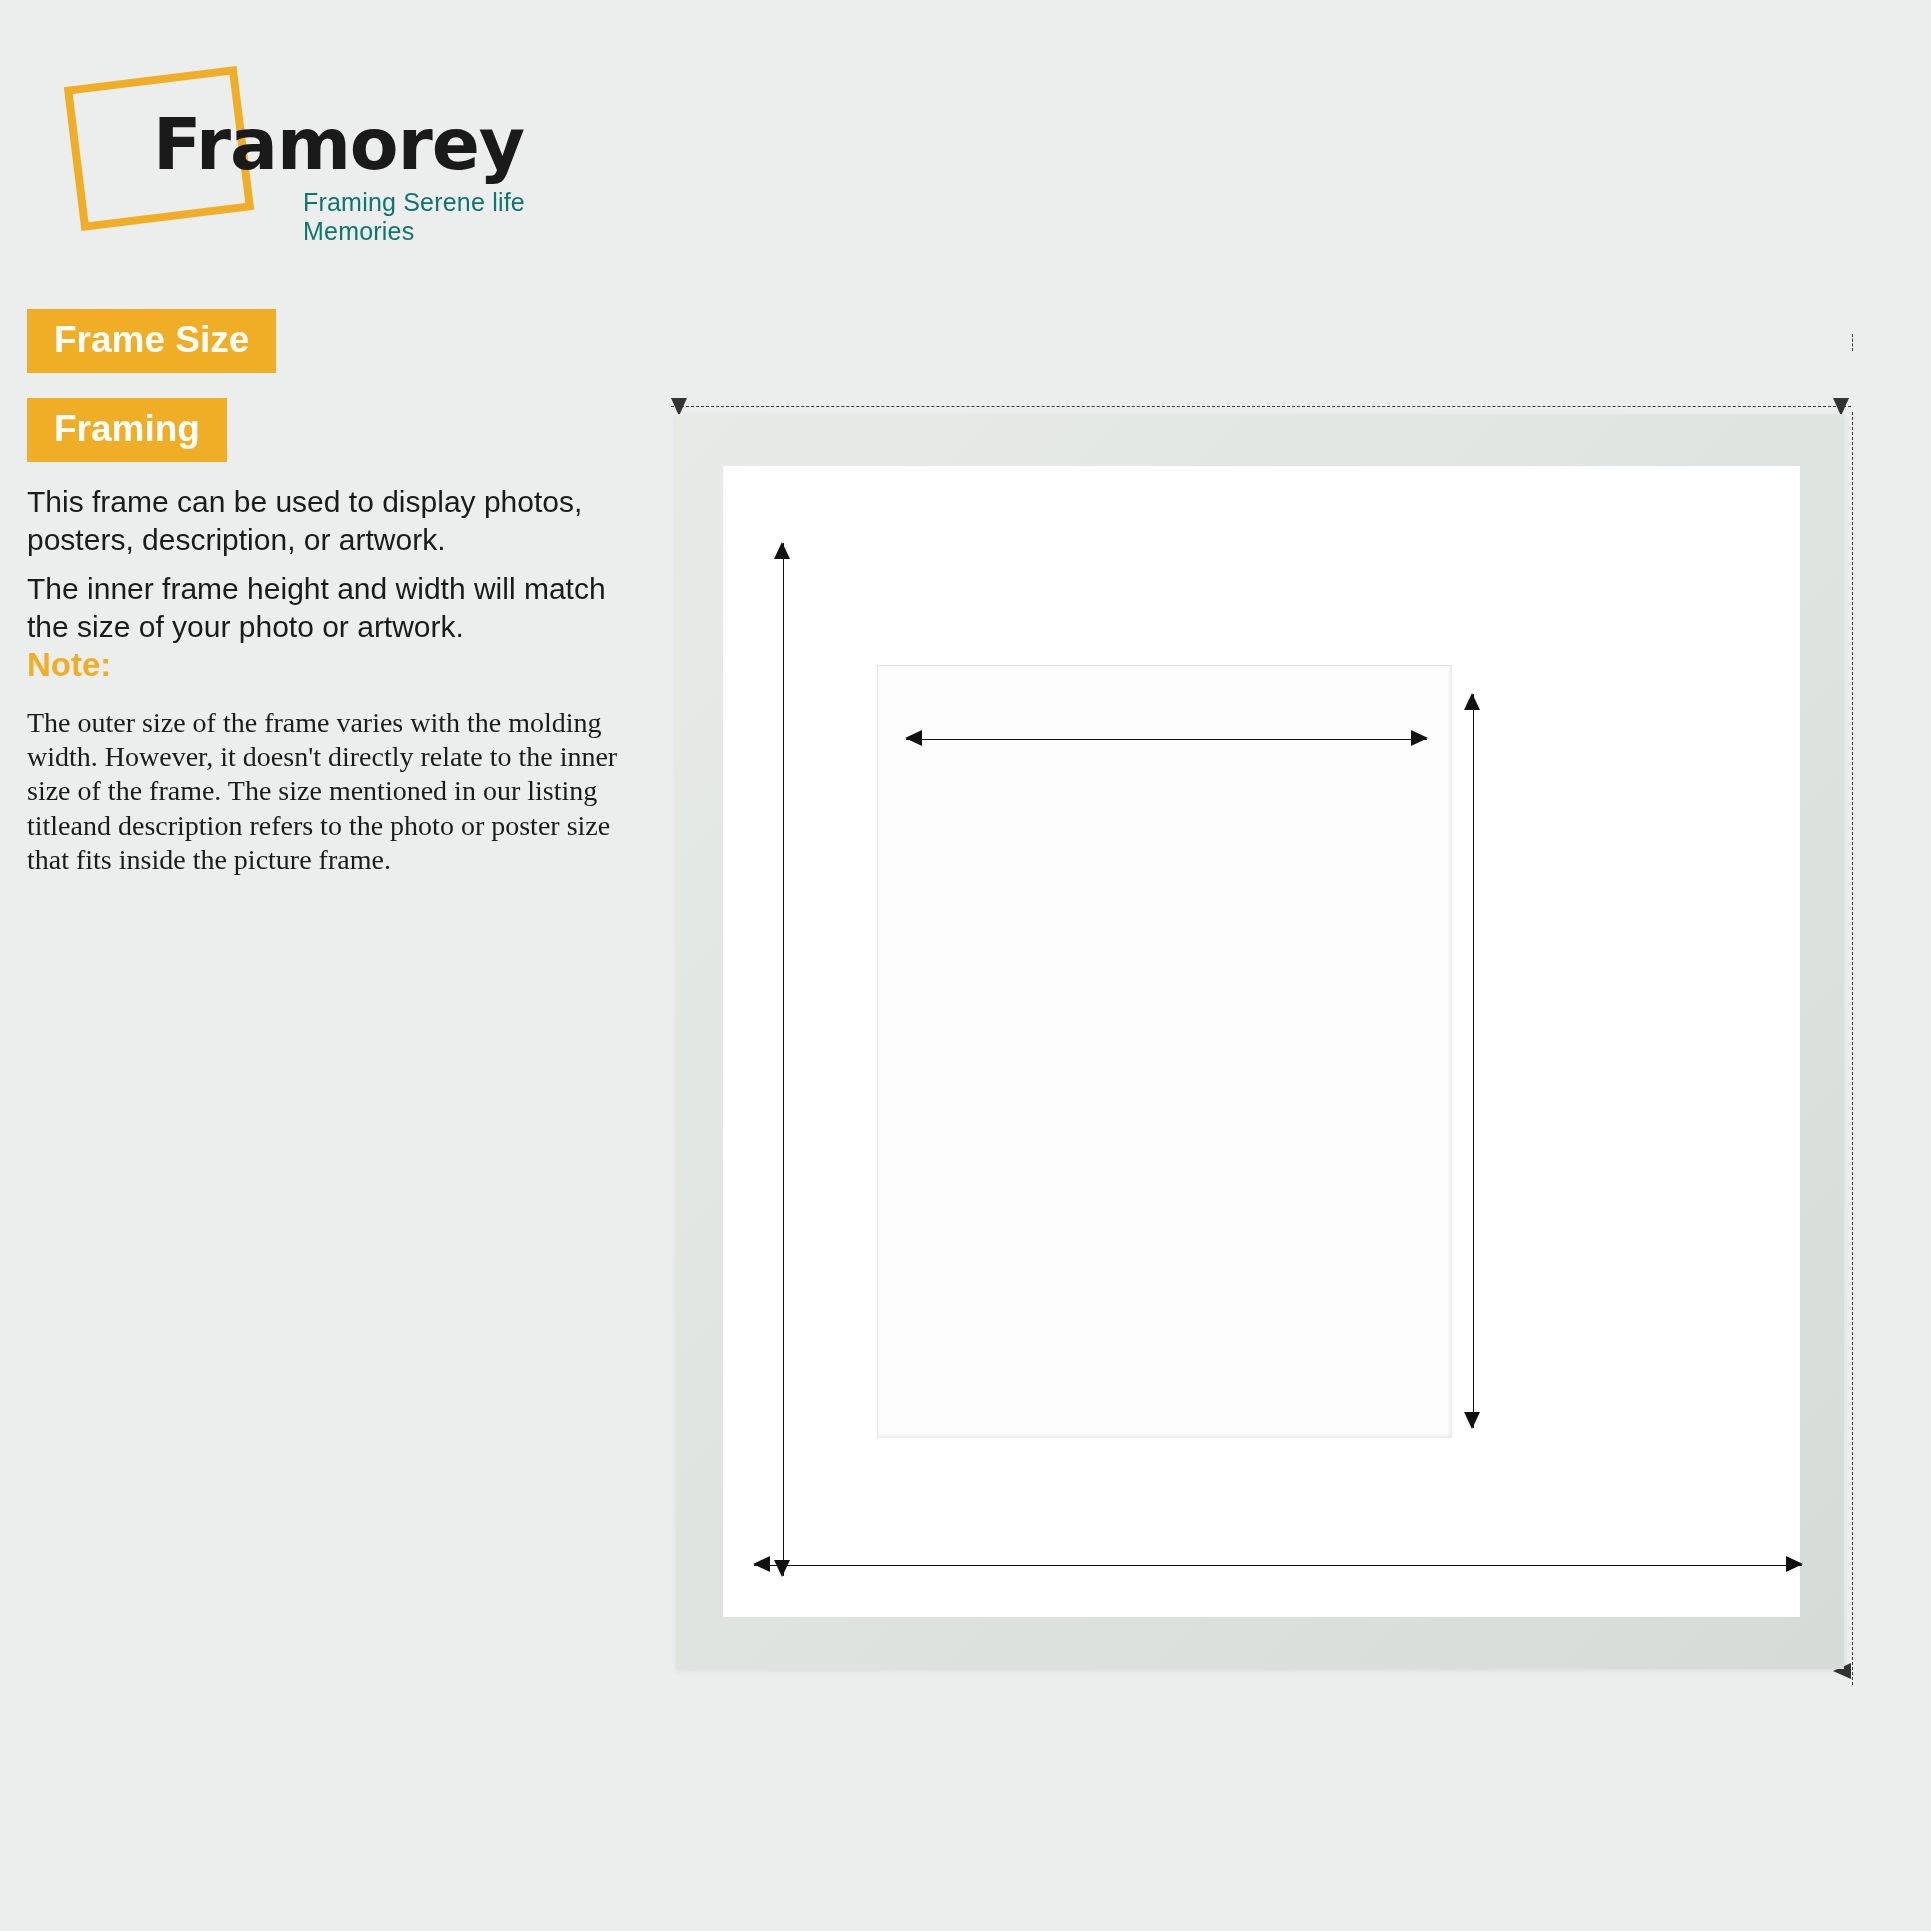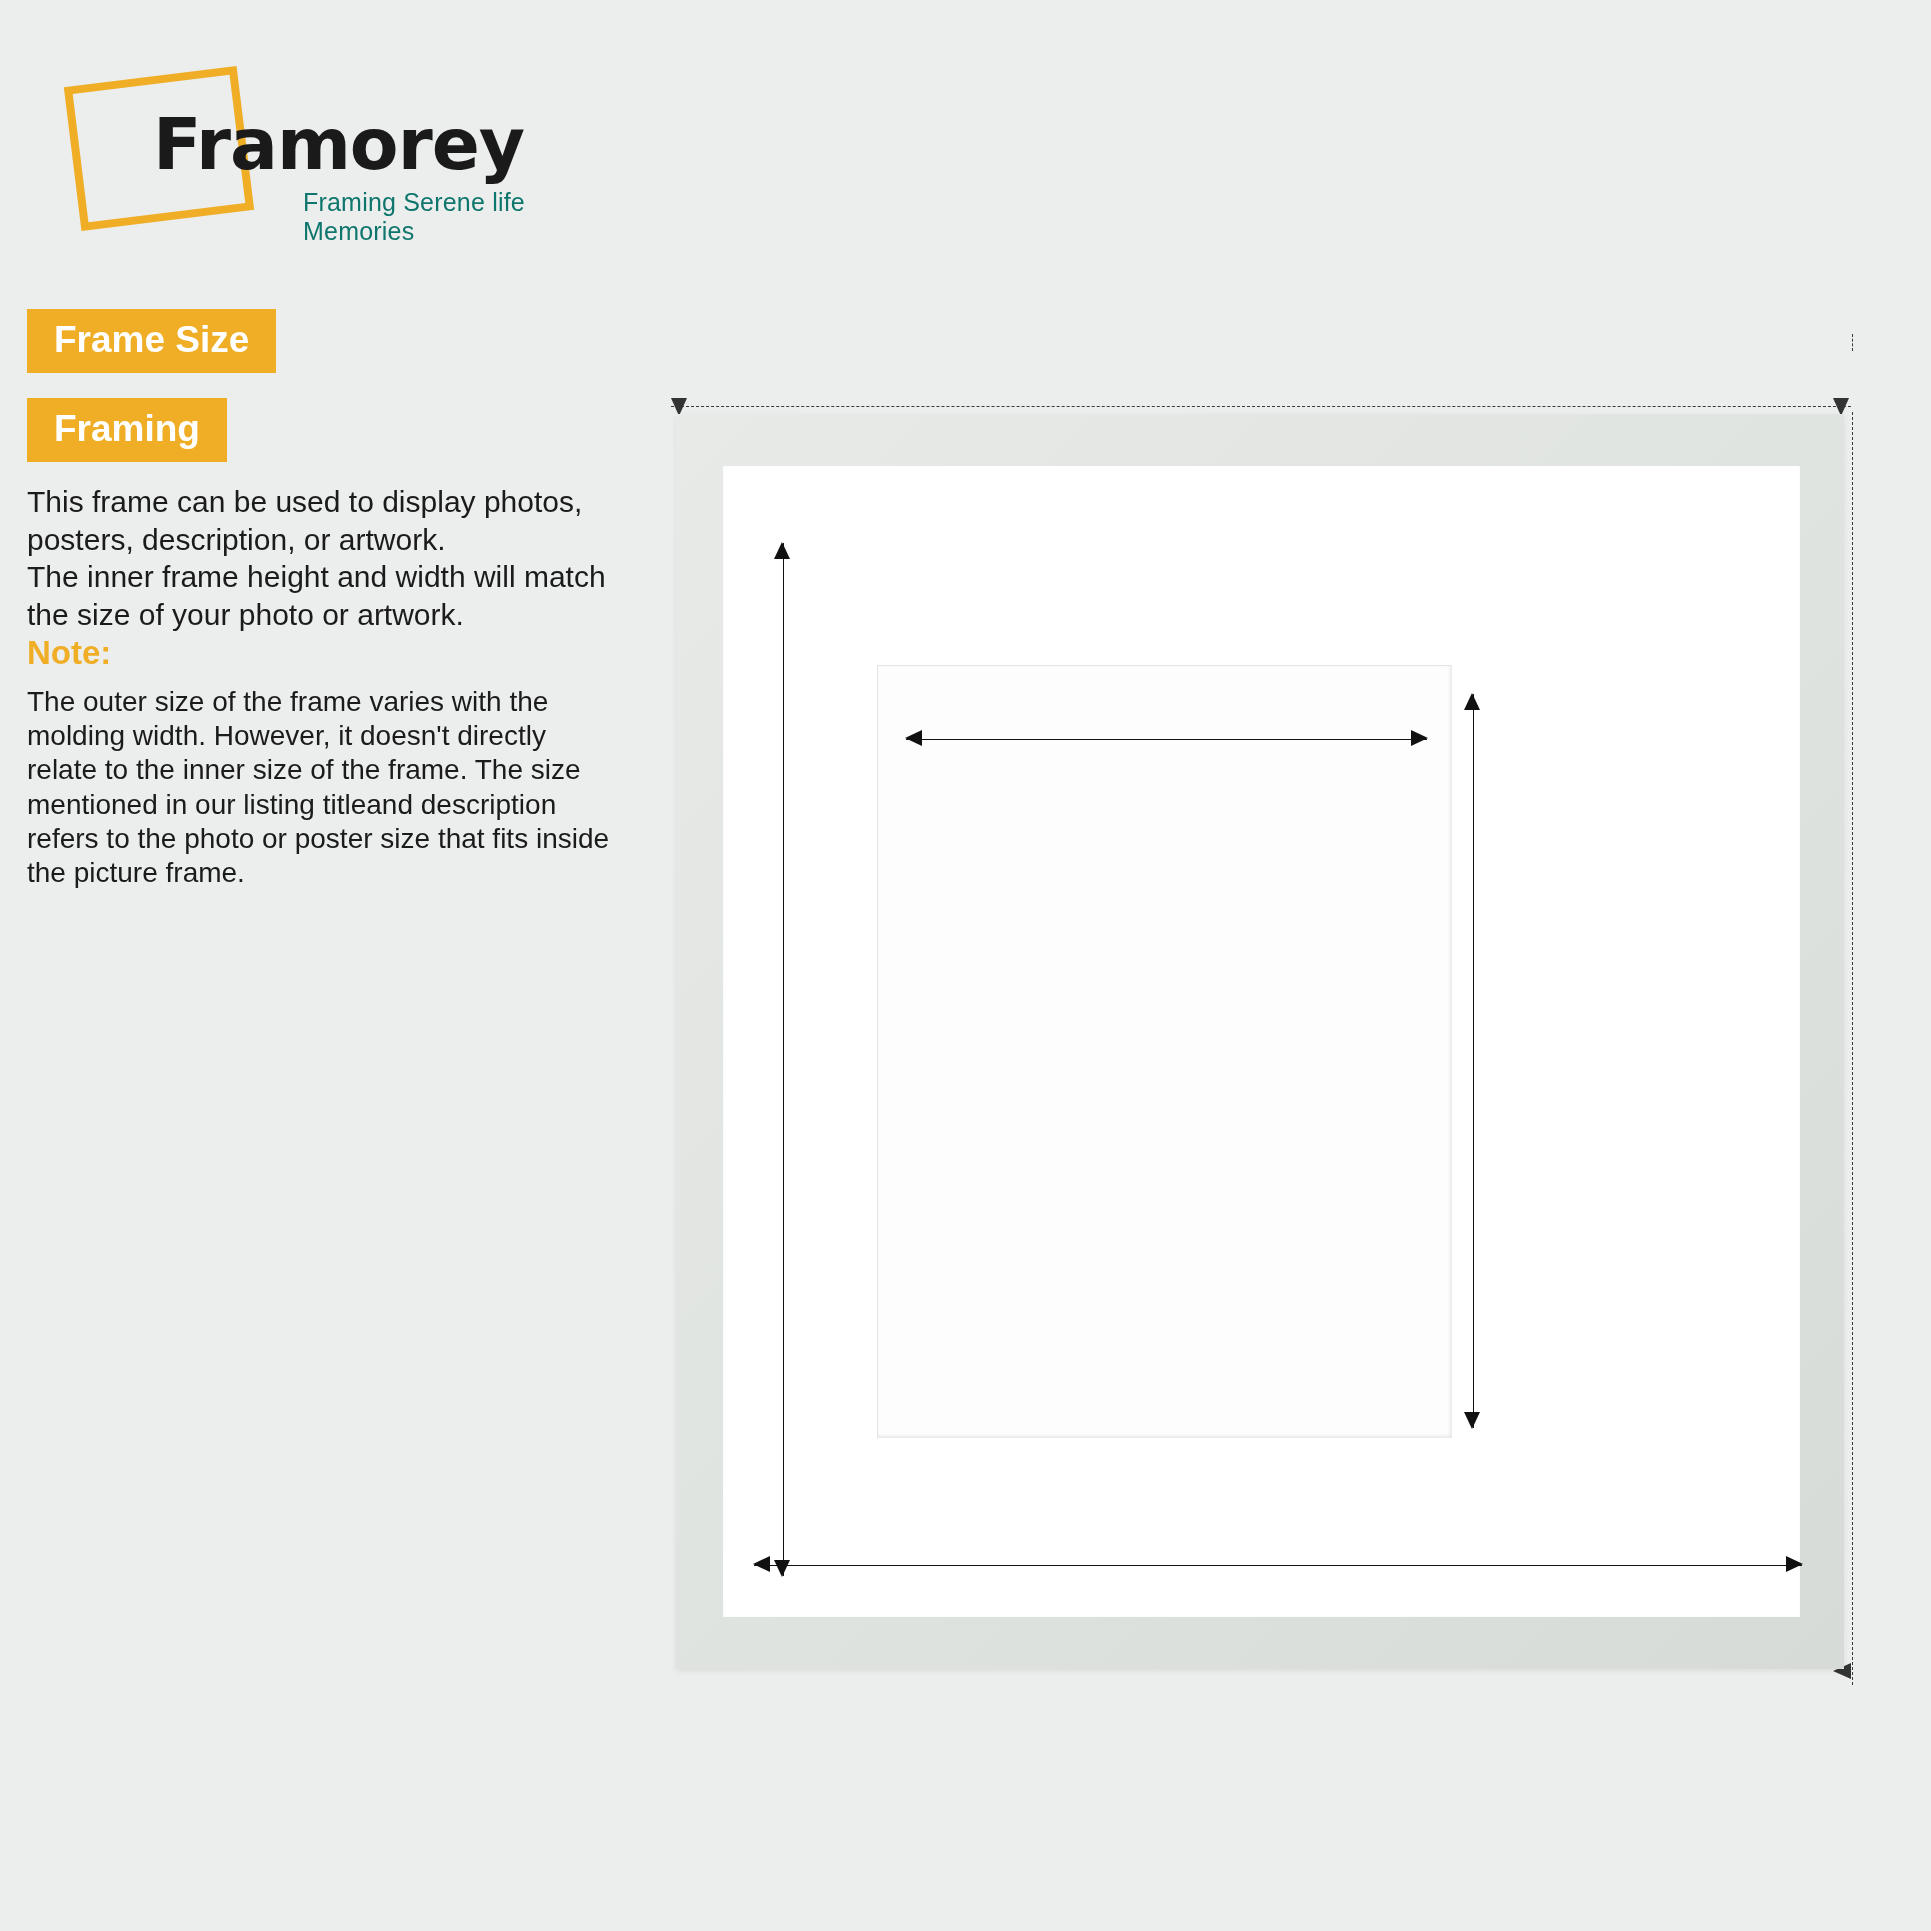--- a/index.html
+++ b/index.html
@@ -82,22 +82,23 @@
   }
   .note-label {
     color: #efae26;
     font-size: 33px;
     font-weight: bold;
   }
   .note-text {
     color: #1b1b1b;
     font-size: 28px;
     line-height: 1.22;
-    margin-top: 13px;
+    margin-top: 22px;
     padding-right: 27px;
+    font-family: Liberation Serif, serif;
   }
 
   
   .diagram {
     position: absolute;
     left: 657px;
     top: 290px;
     width: 1246px;
     height: 1419px;
   }
@@ -215,21 +216,21 @@
   <div class="logo-tagline">Framing Serene life Memories</div>
 </div>
 
 <div class="left-col">
 
   <div class="badge">Frame Size</div>
 
   <div style="height:25px"></div>
   <div class="badge">Framing</div>
   <p class="para para-left">This frame can be used to display photos, posters, description, or artwork.</p>
-  <p class="para para-left" style="margin-top:0;">The inner frame height and width will match the size of your photo or artwork.</p>
+  <p class="para para-left" style="margin-top:12px;">The inner frame height and width will match the size of your photo or artwork.</p>
 
   <div class="note-label">Note:</div>
   <p class="note-text">The outer size of the frame varies with the molding width. However, it doesn't directly relate to the inner size of the frame. The size mentioned in our listing titleand description refers to the photo or poster size that fits inside the picture frame.</p>
 </div>
 
 <div class="diagram">
 
   <div class="dash-tick"></div>
   <div class="dash-top"></div>
   <div class="dash-right"></div>

